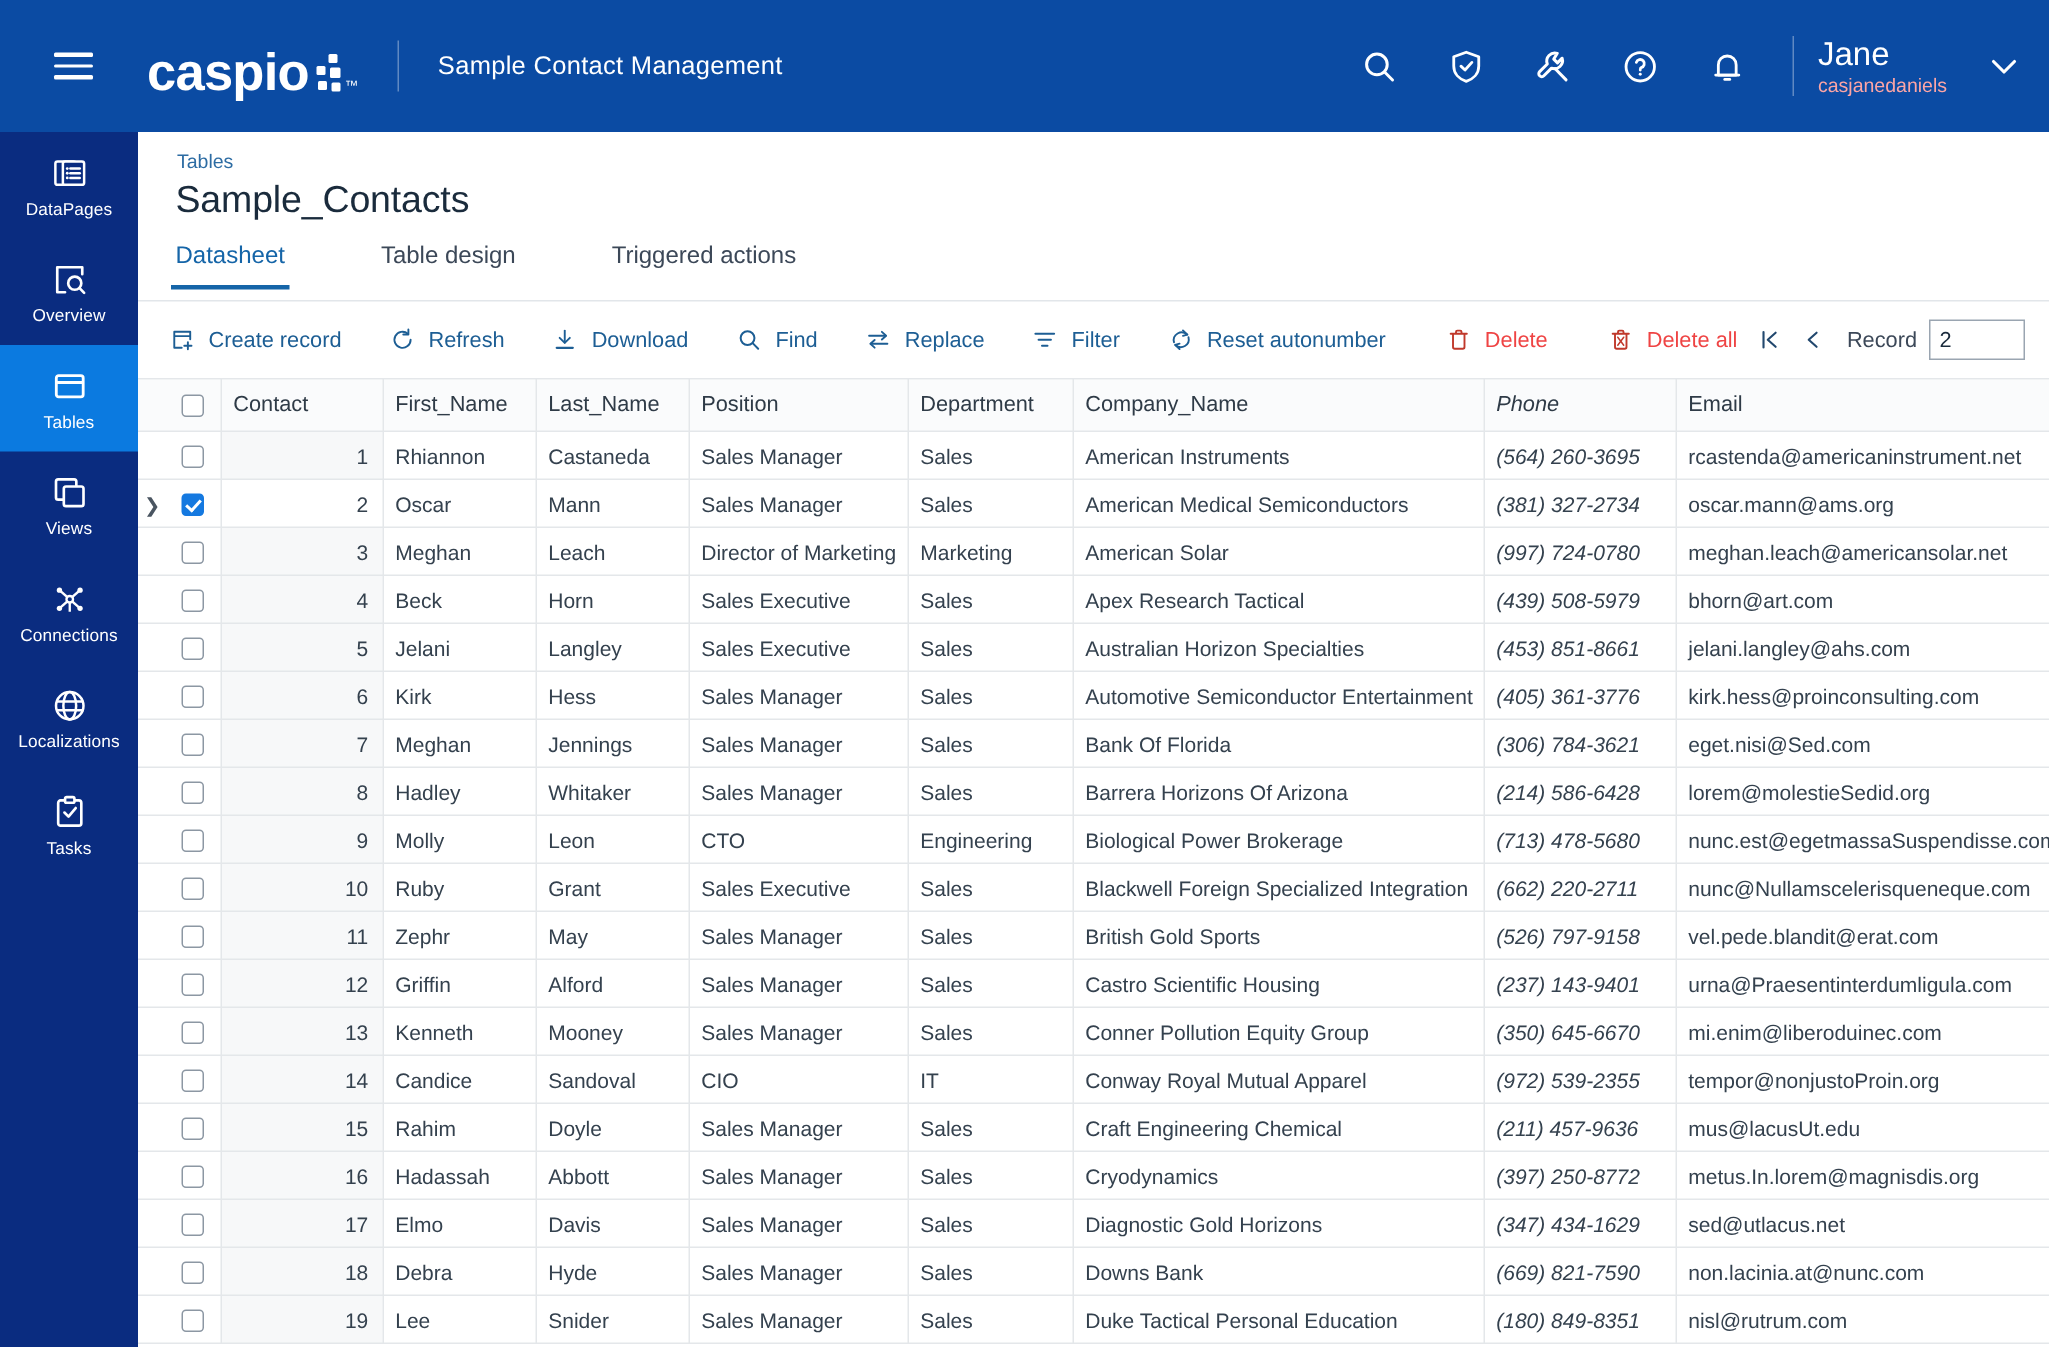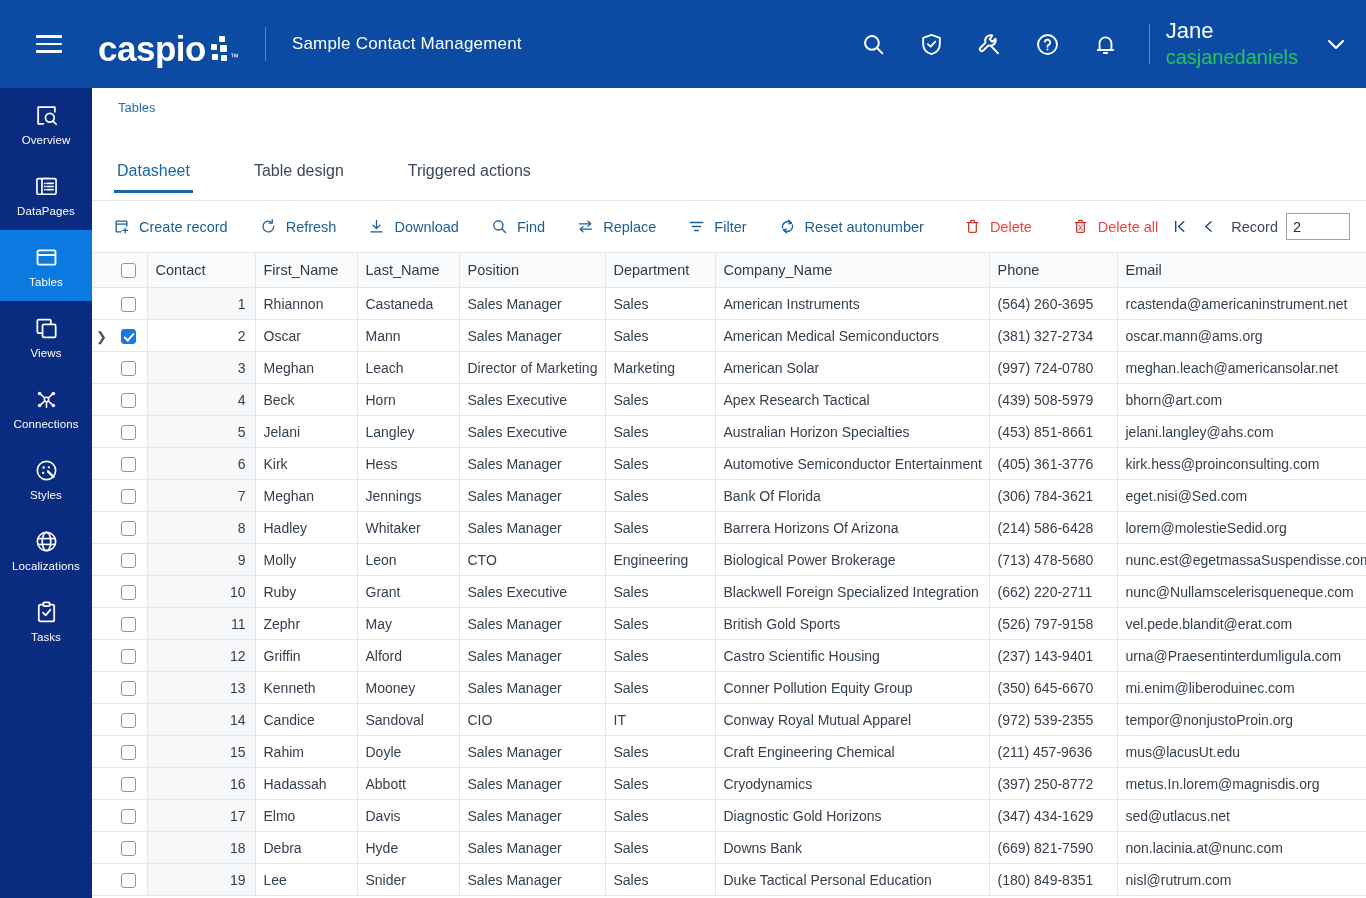--- a/index.html
+++ b/index.html
@@ -65,21 +65,21 @@
   }
   .hdr-icon {
     width: 46px; height: 46px; display: flex; align-items: center; justify-content: center;
     cursor: pointer; margin: 0 6px;
   }
   .hdr-divider2 {
     width: 1px; height: 40px; background: rgba(255,255,255,0.35); margin: 0 16px 0 14px;
   }
   .user-block { display:flex; flex-direction: column; line-height: 1.22; cursor:pointer;}
   .user-name { color:#fff; font-size: 22px; font-weight: 400;}
-  .user-handle { color:#22c55e; font-size: 20px;}
+  .user-handle { color:#fca5a5; font-size: 13px;}
   .chev-down { margin-left: 26px; cursor:pointer; }
 
   
   .sidebar {
     position: absolute; top: 88px; left: 0;
     width: 92px; height: 810px;
     background: #0a2c80;
   }
   .side-item {
     height: 71px;
@@ -160,21 +160,21 @@
     color: #2f3b47; font-size: 14.5px;
   }
   .c-exp   { width: 18px; padding:0 !important; border-right:none !important; background:#fff;}
   .c-chk   { width: 37px; text-align:center !important; padding:0 !important;}
   .c-id    { width: 108px; text-align: right !important; background: #f7f8f9; padding-right: 9px !important;}
   .c-fn    { width: 102px; }
   .c-ln    { width: 102px; }
   .c-pos   { width: 146px; }
   .c-dep   { width: 110px; }
   .c-co    { width: 274px; }
-  .c-ph    { width: 128px; }
+  .c-ph    { width: 128px; font-style: italic; }
   .c-em    { width: 293px; border-right:none !important;}
   tr.sel td.c-id { background: #ffffff; }
   tr.sel td { background: #ffffff; }
 
   .cbx {
     width: 15px; height: 15px; border: 1.6px solid #8c97a3; border-radius: 3px;
     background:#fff; display:inline-block; vertical-align: middle; cursor:pointer;
   }
   .cbx.checked {
     background: #1579e0; border-color:#1579e0; position: relative;
@@ -254,46 +254,46 @@
     </div>
     <div class="chev-down">
       <svg width="24" height="24" viewBox="0 0 24 24" fill="none" stroke="#fff" stroke-width="2.1">
         <polyline points="5,9 12,16 19,9" stroke-linecap="round" stroke-linejoin="round"></polyline>
       </svg>
     </div>
   </div>
 </div>
 
 <div class="sidebar">
-
-  <div class="side-item">
-    <span class="side-ico">
-      <svg width="25" height="25" viewBox="0 0 24 24" fill="none" stroke="#fff" stroke-width="1.7">
-        <path d="M20 8.5 V4 H4 v16 h5" stroke-linecap="round" stroke-linejoin="round"></path>
-        <circle cx="15.2" cy="14.2" r="4.2"></circle>
-        <line x1="18.3" y1="17.4" x2="21.2" y2="20.4" stroke-linecap="round"></line>
-      </svg>
-    </span>
-    <span class="side-label">Overview</span>
-  </div>
 
   <div class="side-item">
     <span class="side-ico">
       <svg width="25" height="25" viewBox="0 0 24 24" fill="none" stroke="#fff" stroke-width="1.6">
         <rect x="2.8" y="4.4" width="13" height="15" rx="1.4"></rect>
         <rect x="7.6" y="4.4" width="13.6" height="15" rx="1.4" fill="#0a2c80"></rect>
         <line x1="12.4" y1="9" x2="18.4" y2="9" stroke-linecap="round"></line>
         <line x1="12.4" y1="12" x2="18.4" y2="12" stroke-linecap="round"></line>
         <line x1="12.4" y1="15" x2="18.4" y2="15" stroke-linecap="round"></line>
         <circle cx="10.4" cy="9" r="0.9" fill="#fff" stroke="none"></circle>
         <circle cx="10.4" cy="12" r="0.9" fill="#fff" stroke="none"></circle>
         <circle cx="10.4" cy="15" r="0.9" fill="#fff" stroke="none"></circle>
       </svg>
     </span>
     <span class="side-label">DataPages</span>
+  </div>
+
+  <div class="side-item">
+    <span class="side-ico">
+      <svg width="25" height="25" viewBox="0 0 24 24" fill="none" stroke="#fff" stroke-width="1.7">
+        <path d="M20 8.5 V4 H4 v16 h5" stroke-linecap="round" stroke-linejoin="round"></path>
+        <circle cx="15.2" cy="14.2" r="4.2"></circle>
+        <line x1="18.3" y1="17.4" x2="21.2" y2="20.4" stroke-linecap="round"></line>
+      </svg>
+    </span>
+    <span class="side-label">Overview</span>
   </div>
 
   <div class="side-item active">
     <span class="side-ico">
       <svg width="25" height="25" viewBox="0 0 24 24" fill="none" stroke="#fff" stroke-width="1.8">
         <rect x="3.4" y="5.2" width="17.2" height="13.6" rx="1.5"></rect>
         <line x1="3.4" y1="9.6" x2="20.6" y2="9.6"></line>
       </svg>
     </span>
     <span class="side-label">Tables</span>
@@ -321,32 +321,20 @@
         <circle cx="12" cy="12" r="2.1" fill="#0a2c80"></circle>
         <circle cx="5.4" cy="6.2" r="1.7" fill="#fff" stroke="none"></circle>
         <circle cx="18.6" cy="6.2" r="1.7" fill="#fff" stroke="none"></circle>
         <circle cx="5.4" cy="17.8" r="1.7" fill="#fff" stroke="none"></circle>
         <circle cx="18.6" cy="17.8" r="1.7" fill="#fff" stroke="none"></circle>
       </svg>
     </span>
     <span class="side-label">Connections</span>
   </div>
 
-  <div class="side-item">
-    <span class="side-ico">
-      <svg width="25" height="25" viewBox="0 0 24 24" fill="none" stroke="#fff" stroke-width="1.6">
-        <circle cx="12" cy="12" r="8.8"></circle>
-        <circle cx="9.2" cy="9.2" r="1.2" fill="#fff" stroke="none"></circle>
-        <circle cx="14.3" cy="8.9" r="1.1" fill="#fff" stroke="none"></circle>
-        <circle cx="8.8" cy="14.4" r="1.1" fill="#fff" stroke="none"></circle>
-        <path d="M13.4 12.8 l5.4 5.4" stroke-linecap="round" stroke-width="2.2"></path>
-      </svg>
-    </span>
-    <span class="side-label">Styles</span>
-  </div>
 
   <div class="side-item">
     <span class="side-ico">
       <svg width="25" height="25" viewBox="0 0 24 24" fill="none" stroke="#fff" stroke-width="1.6">
         <circle cx="12" cy="12" r="8.8"></circle>
         <ellipse cx="12" cy="12" rx="4.1" ry="8.8"></ellipse>
         <line x1="3.3" y1="9.2" x2="20.7" y2="9.2"></line>
         <line x1="3.3" y1="14.8" x2="20.7" y2="14.8"></line>
       </svg>
     </span>
@@ -361,20 +349,21 @@
         <polyline points="8.6,12.2 11.2,14.8 15.8,9.3" stroke-linecap="round" stroke-linejoin="round"></polyline>
       </svg>
     </span>
     <span class="side-label">Tasks</span>
   </div>
 </div>
 
 <div class="main">
 
   <div class="breadcrumb">Tables</div>
+  <div class="page-title">Sample_Contacts</div>
 
   <div class="tabs">
     <div class="tab active">Datasheet</div>
     <div class="tab">Table design</div>
     <div class="tab">Triggered actions</div>
   </div>
   <div class="tabs-rule"></div>
 
   <div class="toolbar">
 

